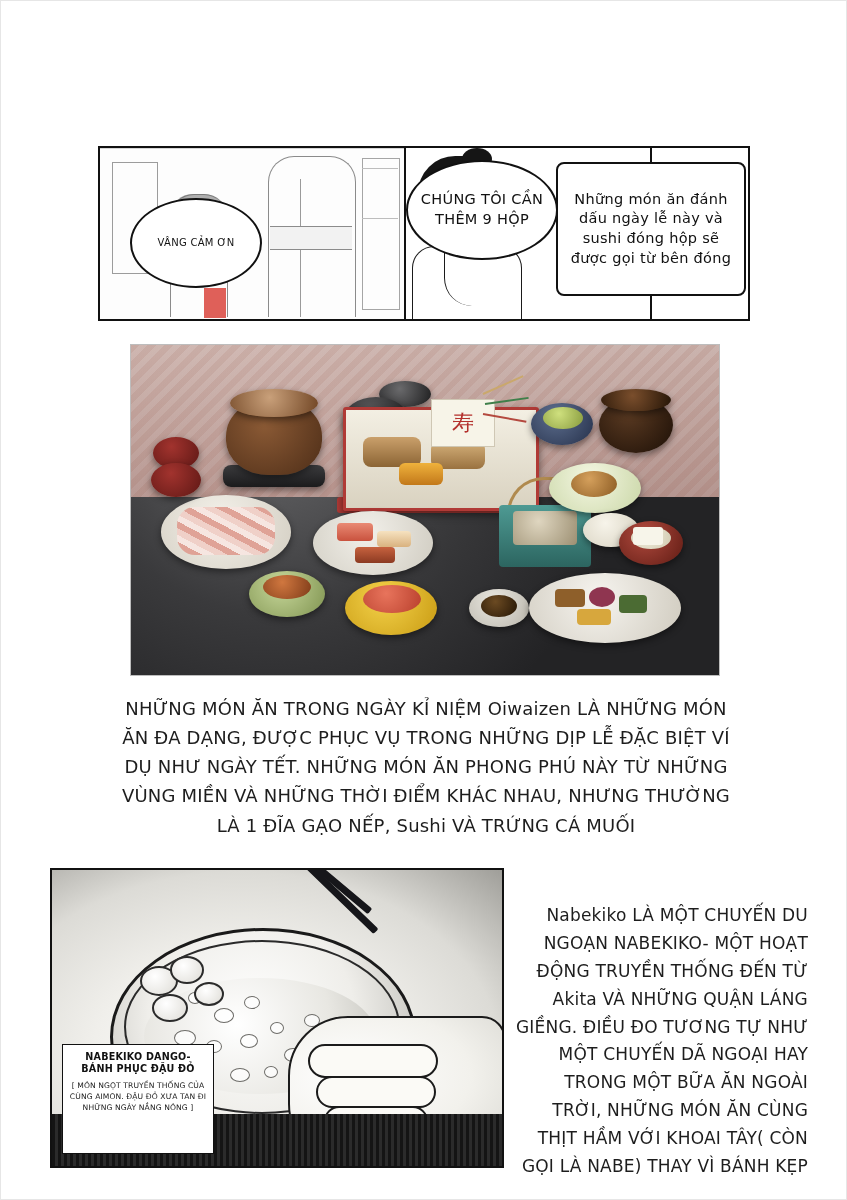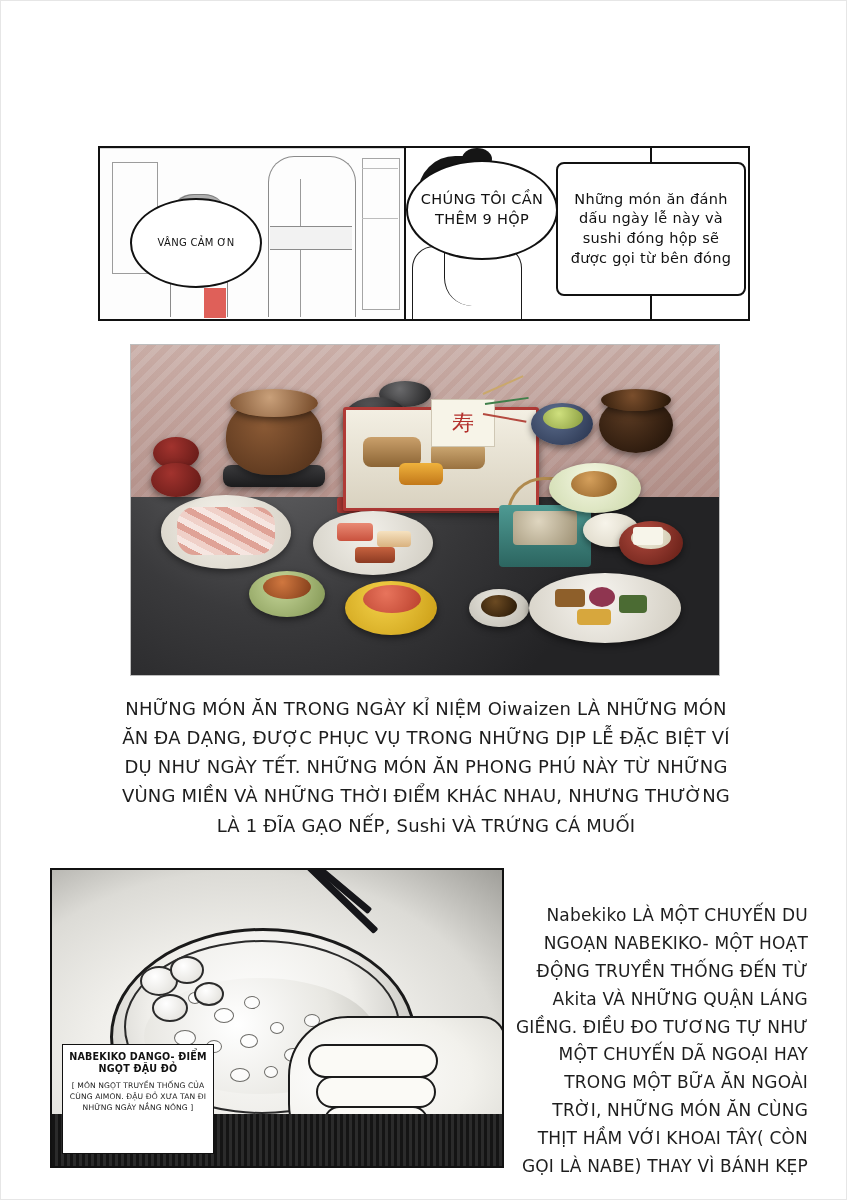--- a/index.html
+++ b/index.html
@@ -649,20 +649,20 @@
       <div class="finger" style="left:34px;top:88px;width:100px;height:26px;"></div>
     </div>
 
     <div class="chopstick" style="left:186px;top:38px;width:132px;transform:rotate(40deg);"></div>
     <div class="chopstick" style="left:178px;top:58px;width:146px;transform:rotate(44deg);"></div>
 
     <div class="dark-counter"></div>
   </div>
 
   <div class="caption-box">
-    <div class="caption-title">NABEKIKO DANGO- ĐIỂM NGỌT ĐẬU ĐỎ</div>
+    <div class="caption-title">NABEKIKO DANGO- BÁNH PHỤC ĐẬU ĐỎ</div>
     <div class="caption-body">[ MÓN NGỌT TRUYỀN THỐNG CỦA CÙNG AIMON. ĐẬU ĐỎ XƯA TAN ĐI NHỮNG NGÀY NẮNG NÓNG ]</div>
   </div>
 
   <div class="para-2">Nabekiko LÀ MỘT CHUYẾN DU NGOẠN NABEKIKO- MỘT HOẠT ĐỘNG TRUYỀN THỐNG ĐẾN TỪ Akita VÀ NHỮNG QUẬN LÁNG GIỀNG. ĐIỀU ĐO TƯƠNG TỰ NHƯ MỘT CHUYẾN DÃ NGOẠI HAY TRONG MỘT BỮA ĂN NGOÀI TRỜI, NHỮNG MÓN ĂN CÙNG THỊT HẦM VỚI KHOAI TÂY( CÒN GỌI LÀ NABE) THAY VÌ BÁNH KẸP</div>
 
   <div class="page-border"></div>
 </div>
 
 </body></html>

